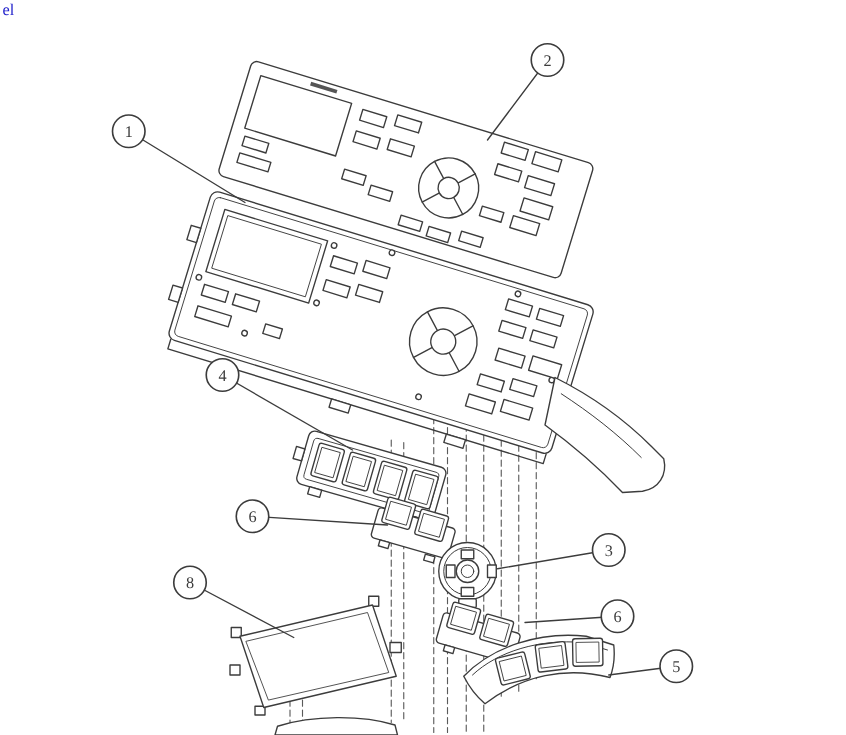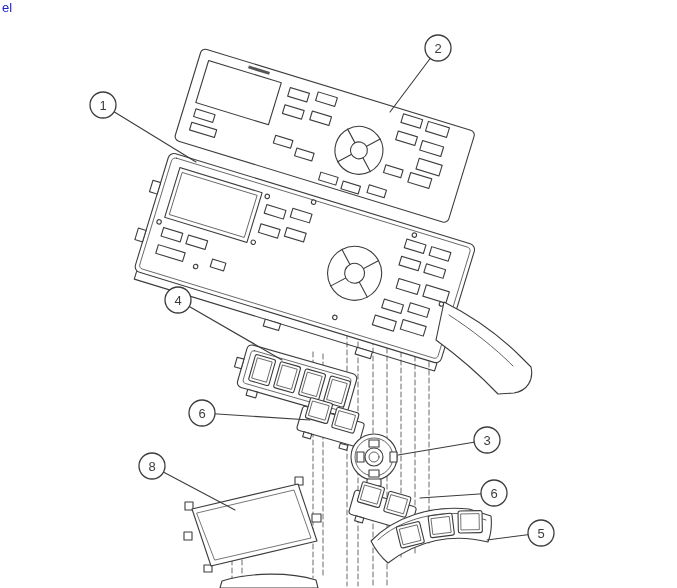--- a/index.html
+++ b/index.html
@@ -1,18 +1,18 @@
 <!DOCTYPE html>
 <html><head>
 <meta charset="utf-8">
 <style>
   html,body{margin:0;padding:0;background:#ffffff;}
   .canvas{
     position:relative;width:590px;height:588px;background:#ffffff;overflow:hidden;
-    font-family:Liberation Sans, sans-serif;
+    font-family:Liberation Serif, serif;
   }
   svg{position:absolute;left:0;top:0;}
   .callout-num{font-size:13px;font-weight:400;}
   .corner-frag{font-size:13px;}
 </style>
 </head>
 <body>
 
 <div class="canvas">
 <svg width="677" height="588" viewBox="0 0 677 588">

